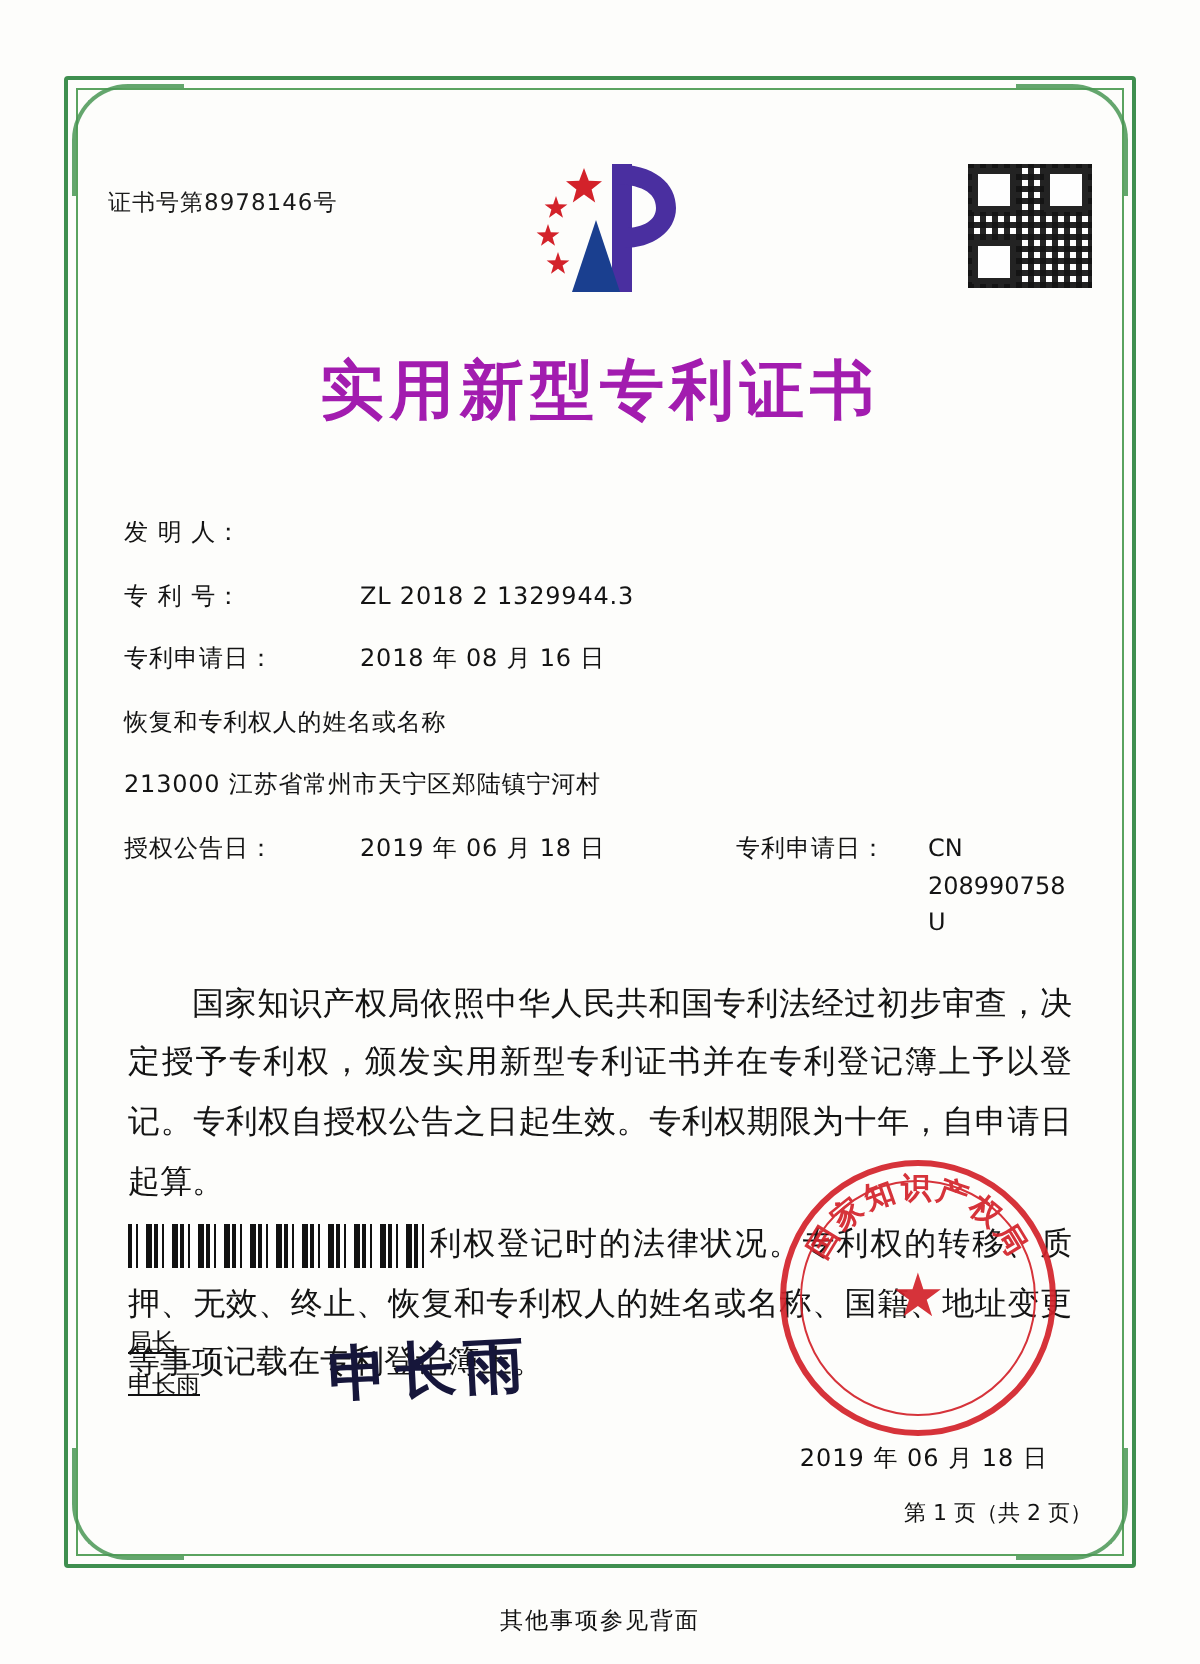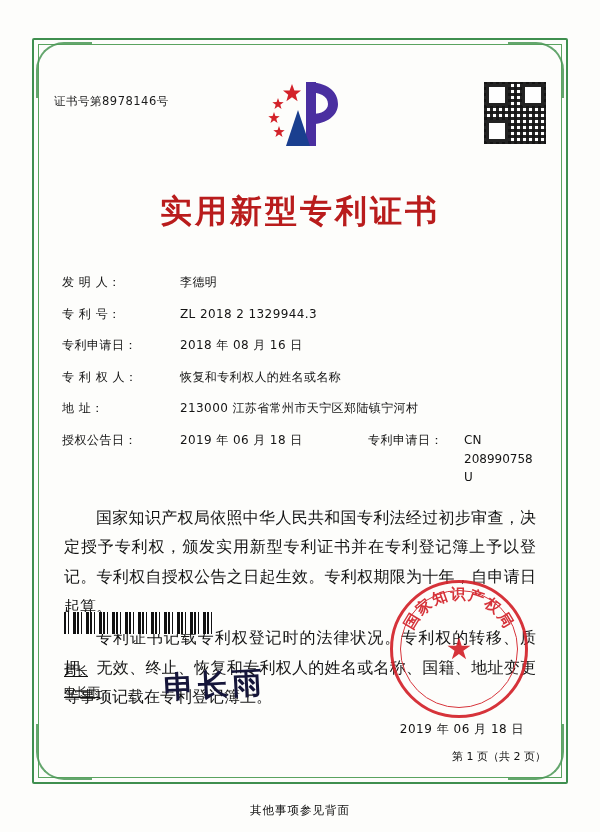--- a/index.html
+++ b/index.html
@@ -78,22 +78,22 @@
     position:absolute;left:2px;bottom:2px;width:16px;height:16px;
     border:3px solid #111;background:#fff;
   }
 
   .title{
     text-align:center;
     font-family:"DejaVu Serif","Liberation Serif",serif;
     font-weight:bold;
     font-size:32px;
     letter-spacing:3px;
-    color:#b91c1c;
-    margin-top:18px;
+    color:#a21caf;
+    margin-top:2px;
     margin-bottom:26px;
   }
 
   .fields{
     margin:0 8px;
     font-size:12px;
     color:#141414;
     line-height:1.55;
   }
   .field{
@@ -239,40 +239,37 @@
 
     <div class="title">实用新型专利证书</div>
 
     <div class="fields">
 
       <div class="field">
       </div>
 
       <div class="field">
         <div class="label">发 明 人：</div>
-        <div class="value">李德明</div>
       </div>
 
       <div class="field">
         <div class="label">专 利 号：</div>
         <div class="value">ZL 2018 2 1329944.3</div>
       </div>
 
       <div class="field">
         <div class="label">专利申请日：</div>
         <div class="value">2018 年 08 月 16 日</div>
       </div>
 
       <div class="field">
-        <div class="label">专 利 权 人：</div>
         <div class="value">恢复和专利权人的姓名或名称</div>
       </div>
 
       <div class="field">
-        <div class="label">地      址：</div>
         <div class="value">213000 江苏省常州市天宁区郑陆镇宁河村</div>
       </div>
 
       <div class="field two">
         <div class="label">授权公告日：</div>
         <div class="value">2019 年 06 月 18 日</div>
         <div class="label2">专利申请日：</div>
         <div class="value2">CN 208990758 U</div>
       </div>
     </div>

